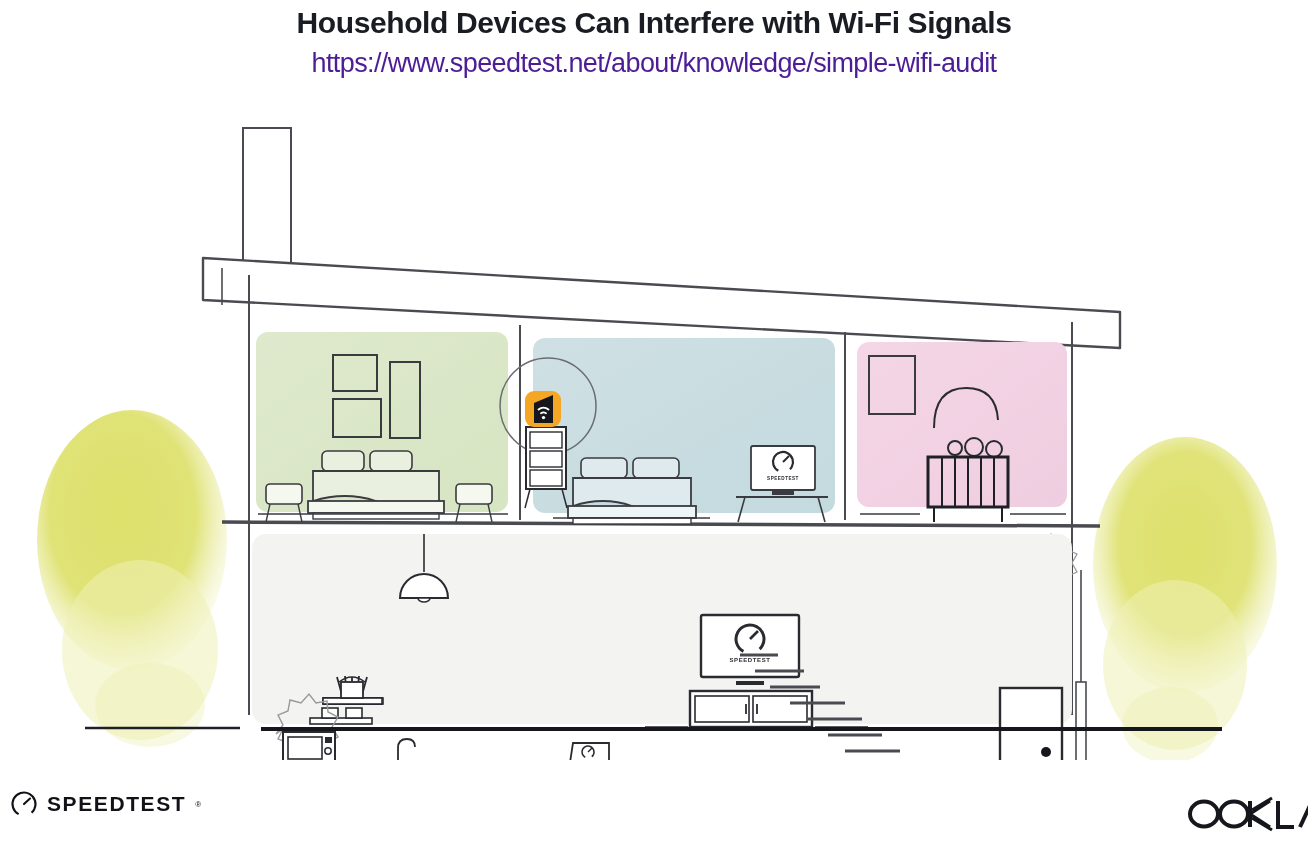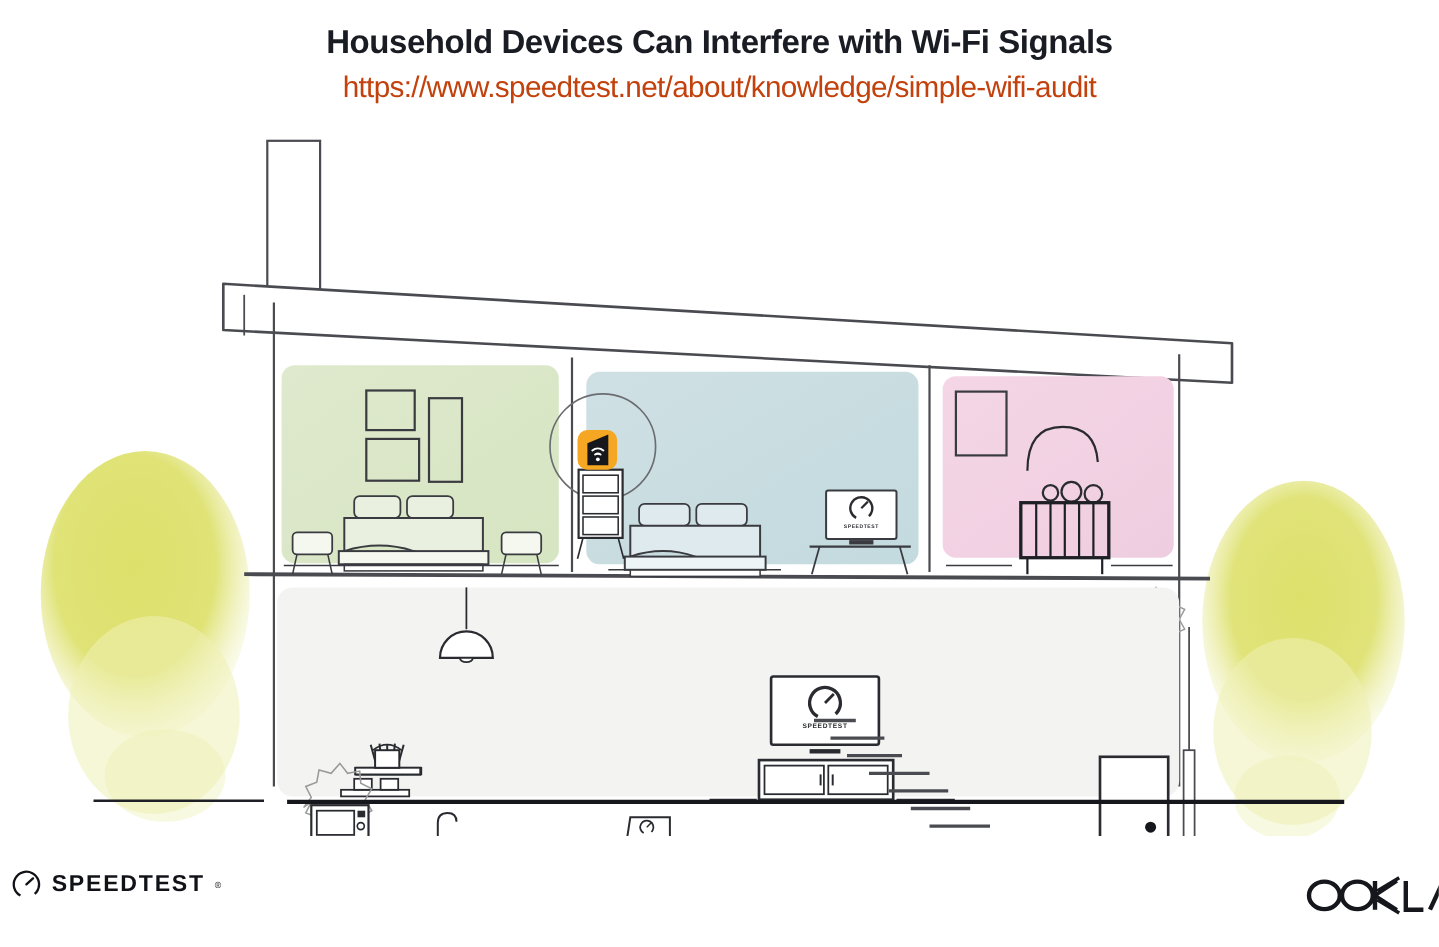--- a/index.html
+++ b/index.html
@@ -12,34 +12,34 @@
   #page {
     position: relative;
     width: 1308px; height: 861px;
     background: #ffffff;
   }
   
   .header {
     position: absolute;
     top: 0; left: 0; width: 1308px;
     text-align: center;
-    padding-top: 20px;
+    padding-top: 4px;
   }
   .title {
     font-size: 30px;
     font-weight: bold;
     color: #1a1c24;
     letter-spacing: -0.4px;
     line-height: 38px;
     font-stretch: condensed;
   }
   .subtitle {
     font-size: 27px;
     font-weight: 400;
-    color: #c2410c;
+    color: #4c1d95;
     line-height: 38px;
     letter-spacing: -0.6px;
     margin-top: 2px;
   }
   
   .stage {
     position: absolute;
     top: 110px; left: 0;
     width: 1308px; height: 650px;
   }

